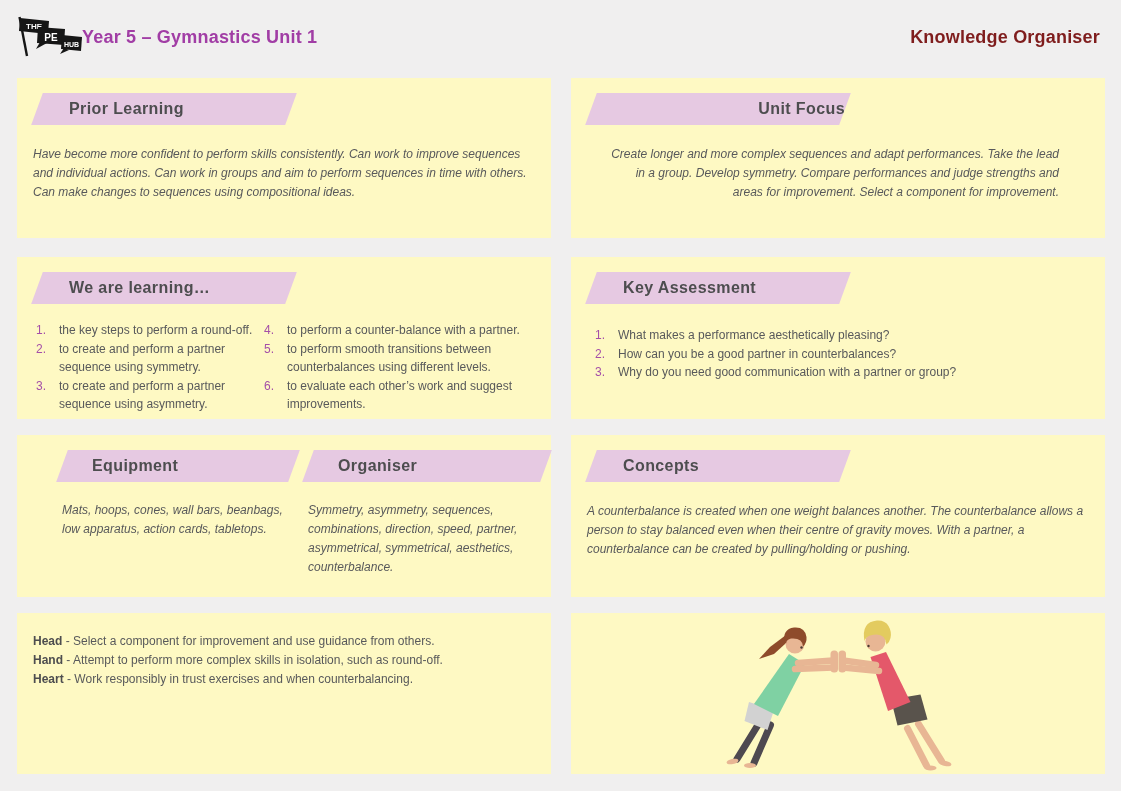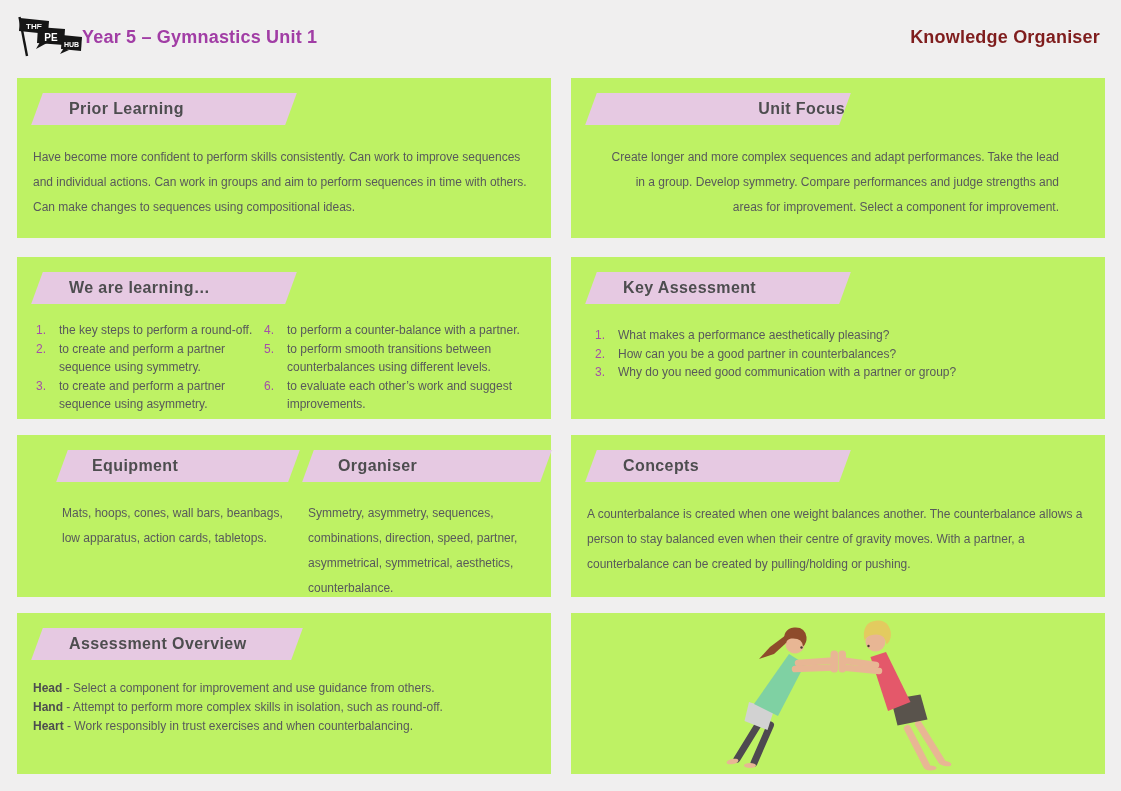--- a/index.html
+++ b/index.html
@@ -17,21 +17,21 @@
   .hdr-title{
     position:absolute;left:82px;top:27px;margin:0;
     font-size:18px;font-weight:bold;color:#A13DA5;letter-spacing:.2px;
   }
   .hdr-right{
     position:absolute;right:21px;top:27px;
     font-size:18px;font-weight:bold;color:#7f1d1d;letter-spacing:.2px;
   }
 
   
-  .card{position:absolute;background:#bef264;}
+  .card{position:absolute;background:#fef9c3;}
   #c-prior   {left:17px;  top:78px;  width:534px; height:160px;}
   #c-focus   {left:571px; top:78px;  width:534px; height:160px;text-align:right;}
   #c-learning{left:17px;  top:257px; width:534px; height:162px;}
   #c-questions{left:571px;top:257px; width:534px; height:162px;}
   #c-equivocab{left:17px; top:435px; width:534px; height:162px;}
   #c-concepts{left:571px; top:435px; width:534px; height:162px;}
   #c-assess  {left:17px;  top:613px; width:534px; height:161px;}
   #c-illus   {left:571px; top:613px; width:534px; height:161px;}
 
   
@@ -45,21 +45,21 @@
     line-height:32px;font-size:16px;font-weight:bold;
     color:#4D4D4F;letter-spacing:.4px;white-space:nowrap;
   }
   .banner.b-equip{width:232px;margin-left:16px;}
   .banner.b-vocab{width:238px;margin-left:14px;}
   .banner.b-assess{width:260px;}
   .banner.b-equip .banner-text,.banner.b-vocab .banner-text{padding-left:30px;}
 
   
   .body-text{
-    margin:20px 0 0 0;font-size:12px;line-height:25px;color:#58595B;
+    margin:20px 0 0 0;font-size:12px;line-height:19px;color:#58595B;font-style:italic;
   }
   #c-prior .body-text   {padding:0 22px 0 16px;}
   #c-focus .body-text   {padding:0 46px 0 32px;}
   #c-concepts .body-text{padding:0 17px 0 16px;}
 
   
   .num-list{list-style:none;margin:0;padding:0;font-size:12px;line-height:18.5px;color:#58595B;}
   .num-list li{display:flex;align-items:flex-start;}
   .num-list .num{flex:none;width:23px;color:#A44FA8;}
   .wal-cols{display:flex;margin:17px 0 0 19px;}
@@ -191,23 +191,20 @@
   </section>
 
   <section class="card" id="c-concepts">
     <div class="banner">
       <span class="banner-text">Concepts</span>
     </div>
     <p class="body-text">A counterbalance is created when one weight balances another. The counterbalance allows a person to stay balanced even when their centre of gravity moves. With a partner, a counterbalance can be created by pulling/holding or pushing.</p>
   </section>
 
   <section class="card" id="c-assess">
-    <div class="banner b-assess">
-      <span class="banner-text">Assessment Overview</span>
-    </div>
     <div class="assess">
       <p class="assess-line"><b>Head</b><span> - Select a component for improvement and use guidance from others.</span></p>
       <p class="assess-line"><b>Hand</b><span> - Attempt to perform more complex skills in isolation, such as round-off.</span></p>
       <p class="assess-line"><b>Heart</b><span> - Work responsibly in trust exercises and when counterbalancing.</span></p>
     </div>
   </section>
 
   <section class="card" id="c-illus">
     <svg class="illus-svg" width="280" height="160" viewBox="0 0 280 160" role="img" aria-label="Two children performing a standing counterbalance, leaning in and pressing palms together">
 

